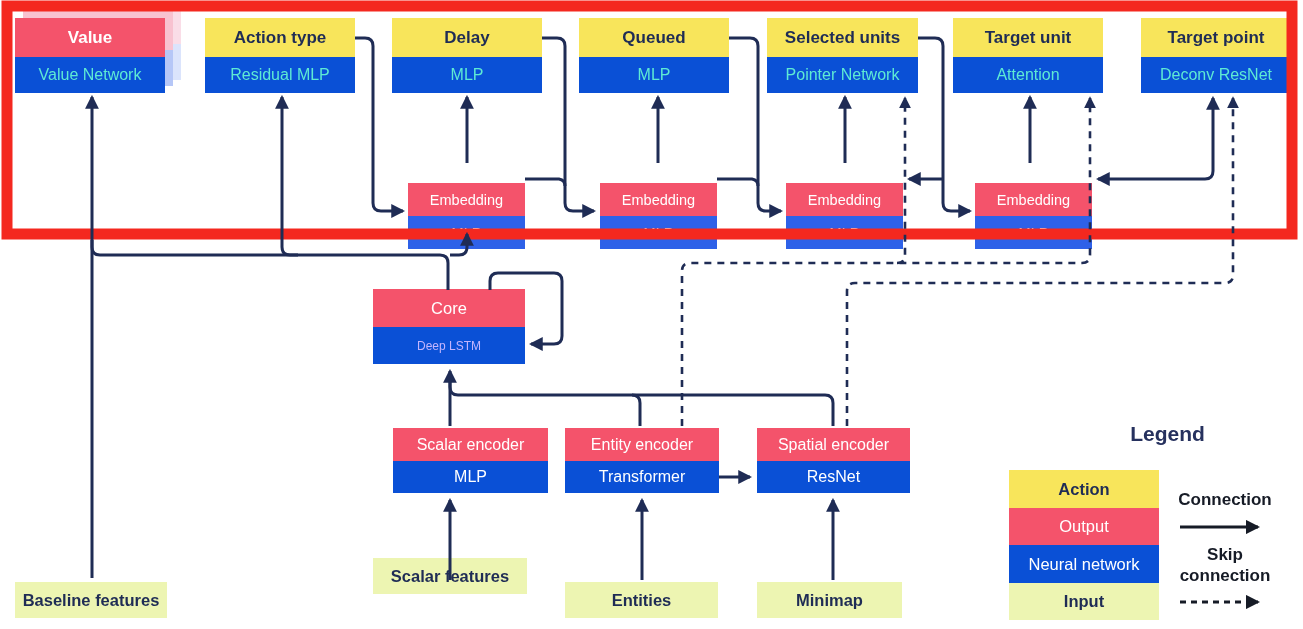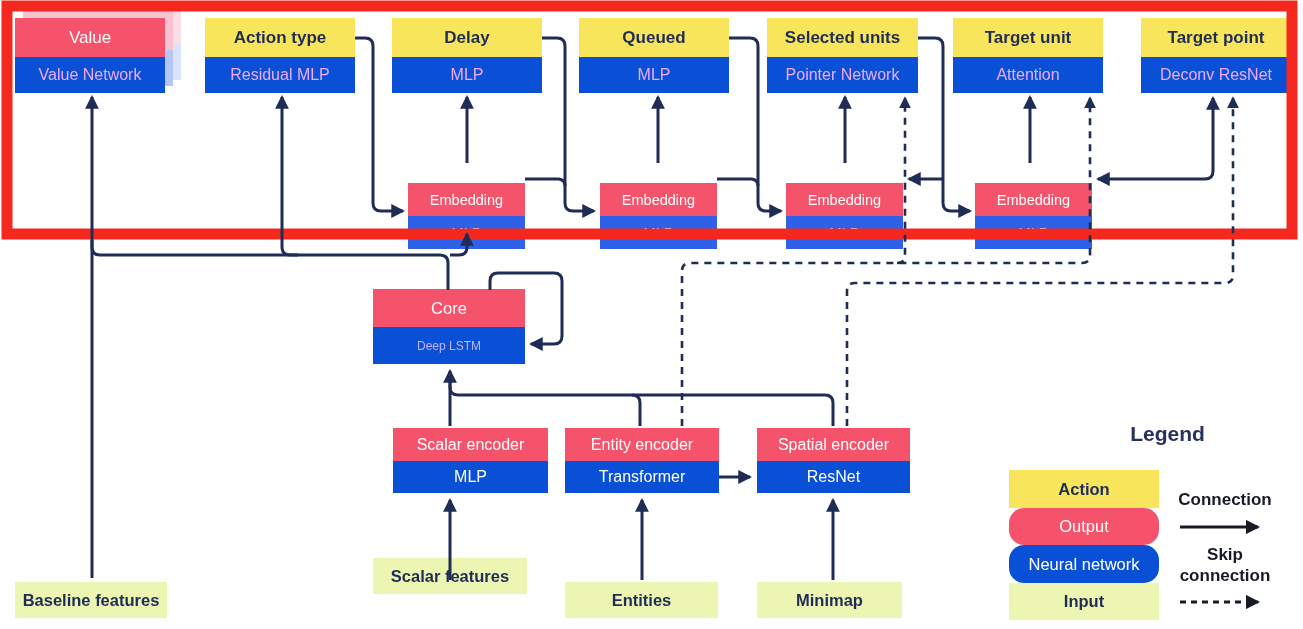--- a/index.html
+++ b/index.html
@@ -5,22 +5,22 @@
   html,body{margin:0;padding:0;background:#ffffff;}
   .stage{
     position:relative;width:1303px;height:629px;background:#ffffff;overflow:hidden;
     font-family:"Liberation Sans", sans-serif;
   }
   svg.wires{position:absolute;left:0;top:0;z-index:6;pointer-events:none;}
   .block{position:absolute;z-index:4;}
   .row{display:flex;align-items:center;justify-content:center;text-align:center;}
   
   .hb-top{height:39px;font-size:17px;font-weight:600;color:#1f2c55;}
-  .hb-top.pinkhead{color:#ffffff;font-weight:400;}
-  .hb-bot{height:36px;font-size:16px;font-weight:500;color:#f0abfc;}
+  .hb-top.pinkhead{color:#ffffff;font-weight:700;}
+  .hb-bot{height:36px;font-size:16px;font-weight:500;color:#5eead4;}
   .yellow{background:#f8e55b;}
   .pink{background:#f4536b;}
   .blue{background:#0a50d6;}
   .lblue{background:#2e61e8;}
   .pale{background:#edf5b2;}
   
   .eb-top{height:33px;font-size:14.5px;font-weight:500;color:#ffffff;margin-top:20px;}
   .eb-bot{height:33px;font-size:14.5px;font-weight:500;color:#ffffff;}
   
   .core-top{height:38px;font-size:16.5px;font-weight:500;color:#ffffff;}
@@ -34,21 +34,21 @@
   .ghost{position:absolute;z-index:2;}
   .ghost .gp,.ghost .gb{width:100%;}
   .g2 .gp{height:39px;background:#fadde7;}
   .g2 .gb{height:36px;background:#dbe4fc;}
   .g1 .gp{height:39px;background:#f8c2d0;}
   .g1 .gb{height:36px;background:#b6c7f7;}
   
   .legend-title{position:absolute;left:1100px;top:422px;width:135px;text-align:center;
     font-size:21px;font-weight:600;color:#26315e;z-index:4;}
   .legend-row{font-size:16.5px;font-weight:600;color:#1f2c55;}
-  .legend-row.wtext{color:#ffffff;font-weight:500;border-radius:15px;}
+  .legend-row.wtext{color:#ffffff;font-weight:500;}
   .conn-label{position:absolute;left:1165px;top:490px;width:120px;text-align:center;
     font-size:17px;font-weight:600;color:#161b26;z-index:4;}
   .skip-label{position:absolute;left:1165px;top:544px;width:120px;text-align:center;
     font-size:17px;font-weight:600;color:#161b26;line-height:21px;z-index:4;}
 </style>
 </head>
 <body>
 
 <div class="stage">
 

